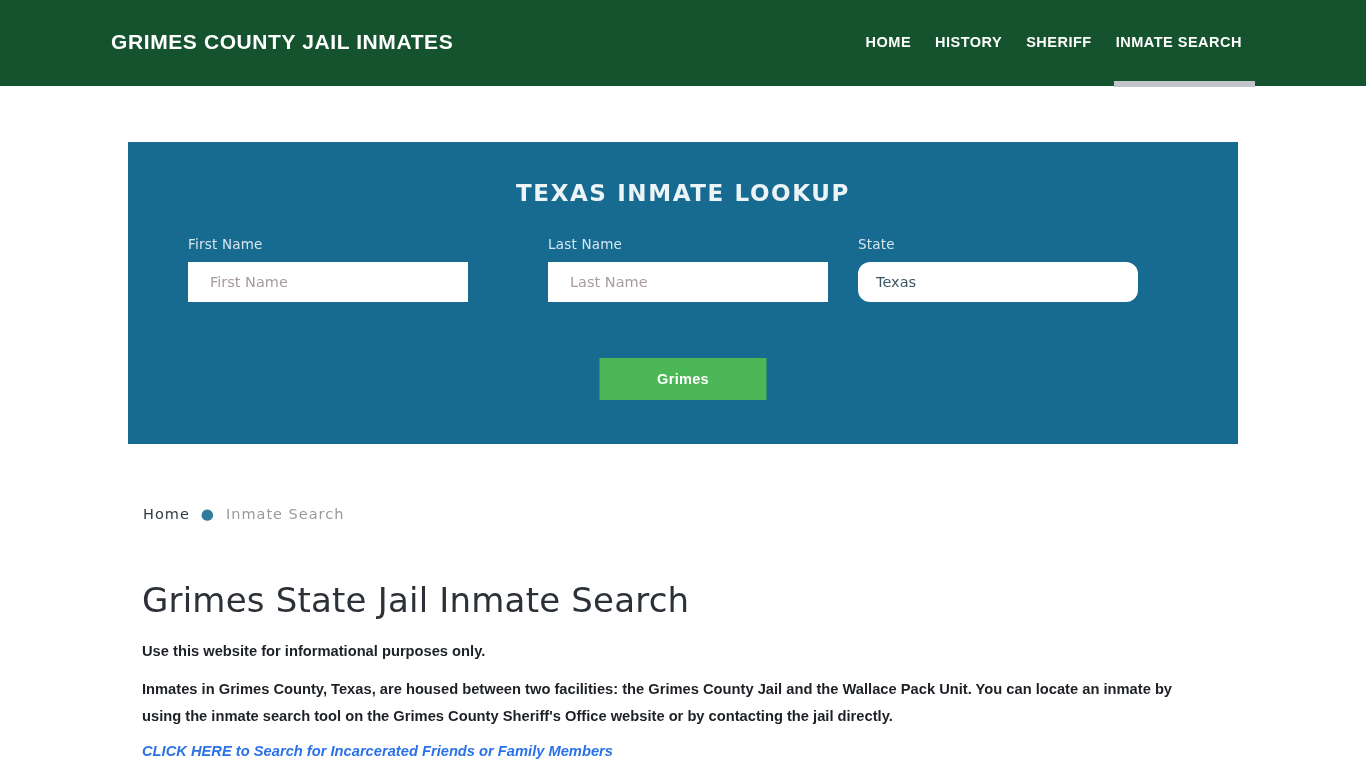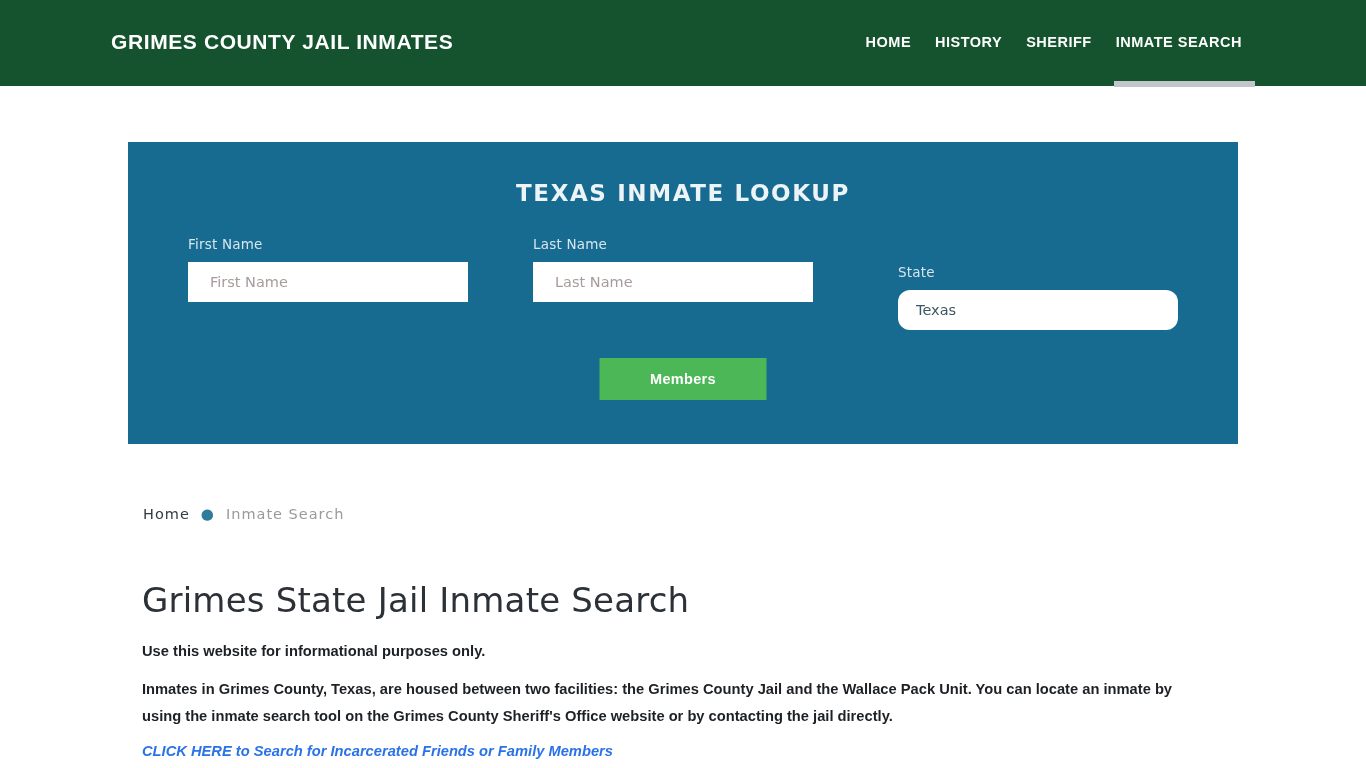--- a/index.html
+++ b/index.html
@@ -97,22 +97,22 @@
     top: 94px;
     left: 0;
     width: 100%;
     height: 70px;
   }
   .field {
     position: absolute;
     top: 0;
   }
   .field-1 { left: 60px;  width: 280px; }
-  .field-2 { left: 405px; width: 280px; }
-  .field-3 { left: 770px; width: 280px; margin-top: 28px; }
+  .field-2 { left: 420px; width: 280px; }
+  .field-3 { left: 730px; width: 280px; }
   .field-label {
     display: block;
     color: #d6e6ee;
     font-size: 13.5px;
     font-family: "DejaVu Sans", sans-serif;
     letter-spacing: 0.2px;
     margin-bottom: 10px;
     line-height: 16px;
   }
   .field-input {
@@ -253,21 +253,21 @@
 
     <div class="field field-3">
       <label class="field-label">State</label>
       <select class="field-select">
         <option>Texas</option>
       </select>
     </div>
 
   </div>
 
-  <button class="search-btn">Members</button>
+  <button class="search-btn">Grimes</button>
 </section>
 
 <div class="breadcrumb">
   <a href="#">Home</a>
   <span class="bc-sep">●</span>
   <span class="bc-current">Inmate Search</span>
 </div>
 
 <h1 class="page-title">Grimes State Jail Inmate Search</h1>
 

